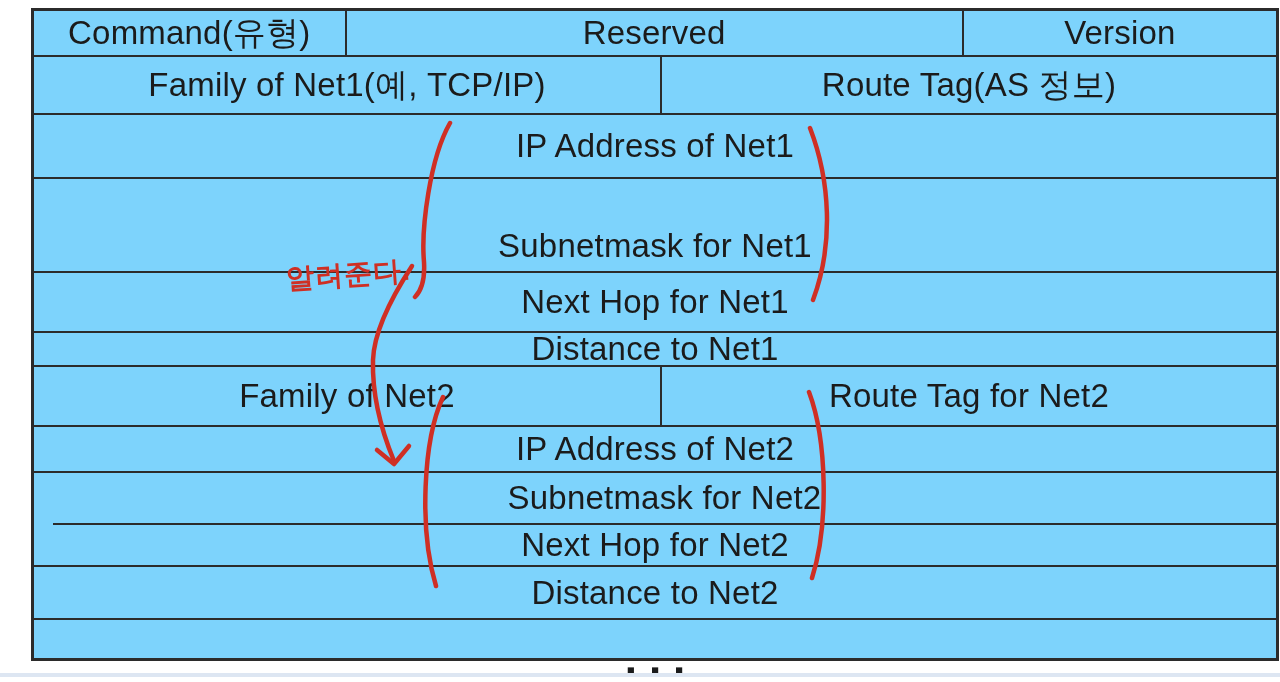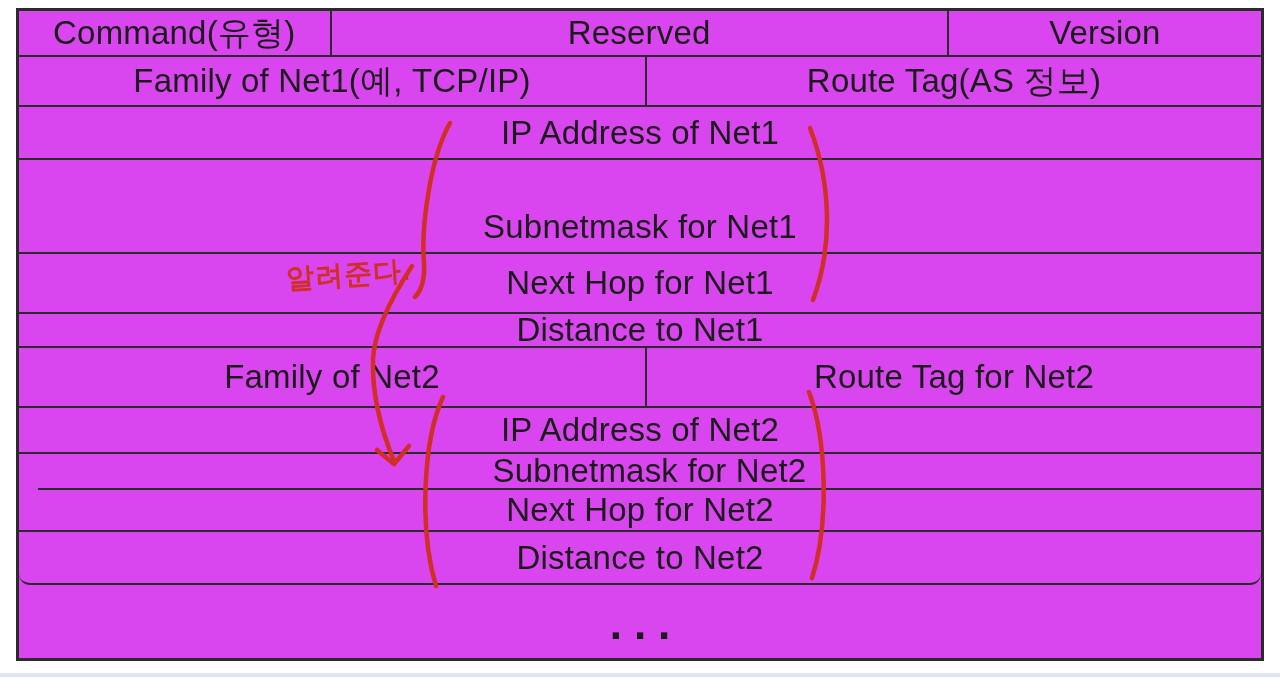--- a/index.html
+++ b/index.html
@@ -1,48 +1,48 @@
 <!DOCTYPE html>
 <html><head>
 <meta charset="utf-8">
 <style>
   html,body{margin:0;padding:0;}
   body{
     width:1280px;height:682px;position:relative;background:#ffffff;
     font-family:"Liberation Sans","DejaVu Sans",sans-serif;overflow:hidden;
   }
   .frame{
-    position:absolute;left:16px;top:8px;width:1248px;height:653px;
-    border:3px solid #2b2b2b;box-sizing:border-box;background:#d946ef;text-align:center;
+    position:absolute;left:31px;top:8px;width:1248px;height:653px;
+    border:3px solid #2b2b2b;box-sizing:border-box;background:#7dd3fc;text-align:center;
   }
   .row{
     display:flex;box-sizing:border-box;border-bottom:2px solid #2b2b2b;
     align-items:stretch;
   }
   .cell{
     display:flex;align-items:center;justify-content:center;
     box-sizing:border-box;font-size:33px;color:#1b1b1b;flex:1 1 auto;
     white-space:nowrap;letter-spacing:0.2px;
   }
   .cell + .cell{border-left:2px solid #2b2b2b;}
   .c25a{flex:0 0 25.0%;}
   .c25b{flex:0 0 25.3%;}
   .half{flex:0 0 50.4%;}
   .grow{flex:1 1 auto;}
   .r1{height:46px;}
-  .r2{height:50px;}
-  .r3{height:53px;}
+  .r2{height:58px;}
+  .r3{height:64px;}
   .r4{height:52px;margin-top:42px;}
   .r5{height:60px;}
   .r6{height:34px;}
   .r7{height:60px;}
   .r8{height:46px;}
-  .r9{height:36px;margin-left:19px;}
+  .r9{height:52px;margin-left:19px;}
   .r10{height:42px;}
-  .r11{height:53px;border-radius:11px;}
+  .r11{height:53px;}
   .r12{height:77px;border-bottom:none;}
   .ellipsis-cell{font-size:44px;font-weight:700;letter-spacing:12px;padding-left:12px;}
   .overlay{
     position:absolute;left:0;top:0;width:1280px;height:682px;pointer-events:none;
   }
   .hand-note{
     position:absolute;left:286px;top:256px;color:#cf2f24;
     font-size:28px;font-weight:700;transform:rotate(-4deg);
     letter-spacing:1px;white-space:nowrap;
   }

